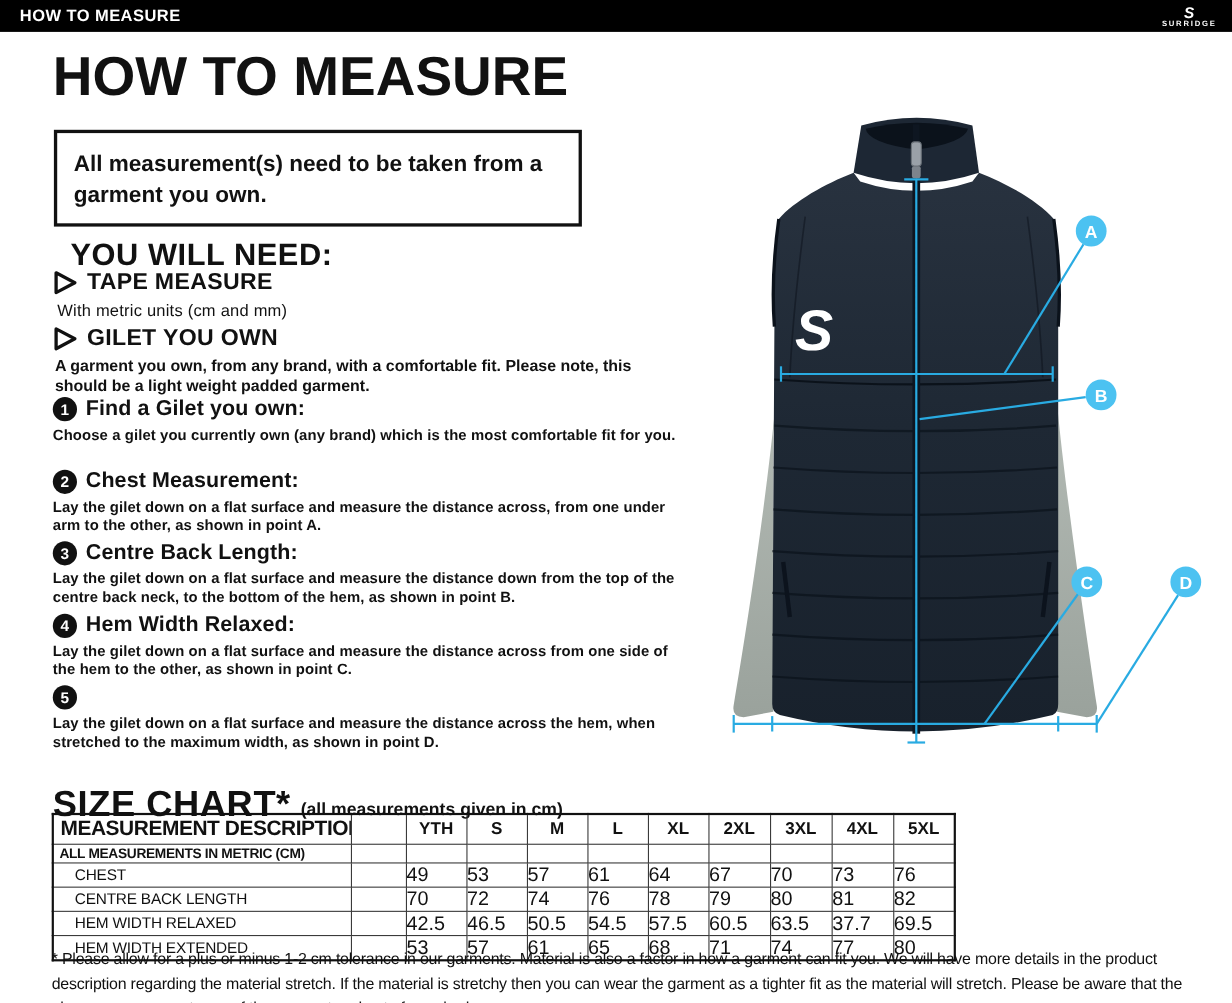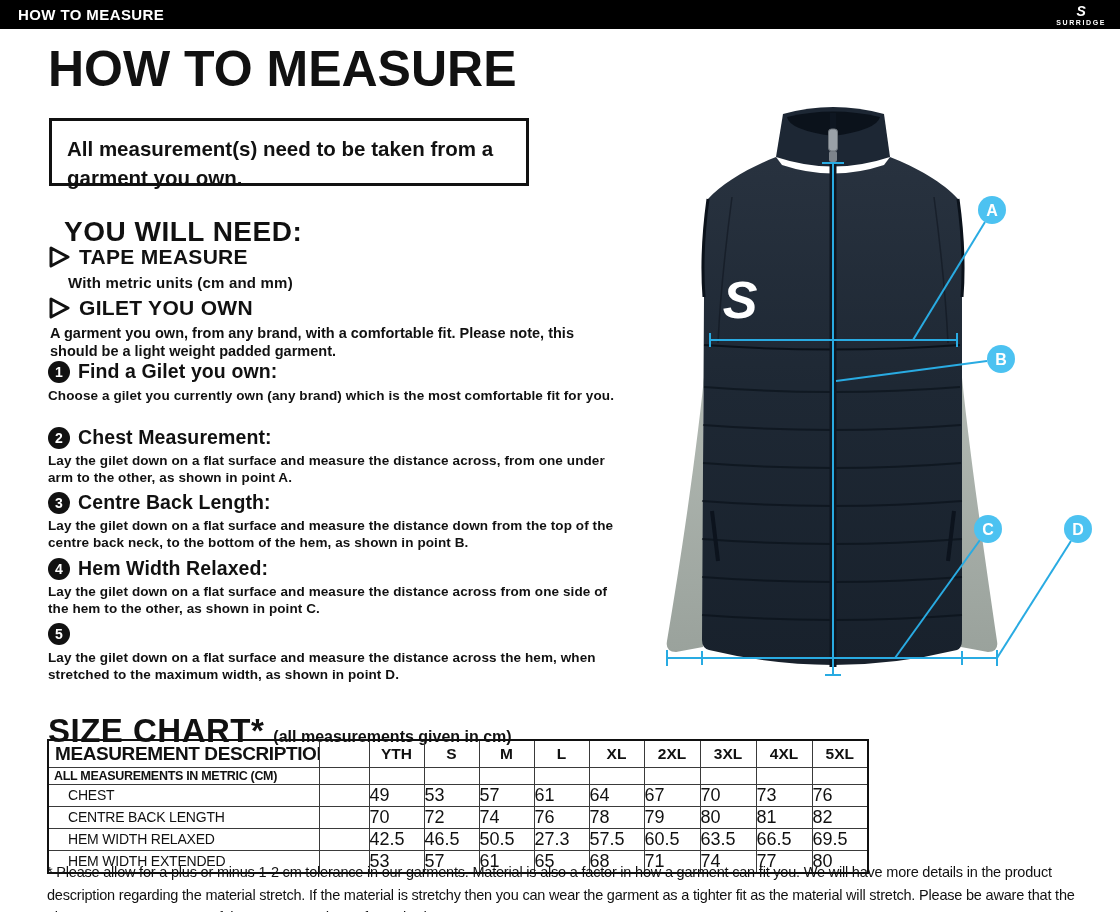--- a/index.html
+++ b/index.html
@@ -8,27 +8,27 @@
 
   
   .topbar { position:absolute; left:0; top:0; width:1120px; height:29px; background:#000; display:flex; align-items:center; justify-content:space-between; padding:0 10px 0 18px; }
   .topbar-title { color:#fff; font-size:15px; font-weight:800; letter-spacing:.4px; }
   .brand { display:flex; flex-direction:column; align-items:center; line-height:1; padding-right:4px; }
   .brand-s { color:#fff; font-size:14px; font-weight:800; font-style:italic; }
   .brand-name { color:#fff; font-size:7px; font-weight:700; letter-spacing:1.6px; margin-top:1px; }
 
   .page-title { left:48px; top:40px; font-size:50px; font-weight:800; letter-spacing:0; }
 
-  .notice-box { left:49px; top:118px; width:480px; height:68px; border:3px solid #111; padding:13px 15px; font-size:20.5px; font-weight:700; line-height:29px; }
+  .notice-box { left:49px; top:118px; width:480px; height:88px; border:3px solid #111; padding:13px 15px; font-size:20.5px; font-weight:700; line-height:29px; }
 
   .ywn-heading { left:64px; top:216px; font-size:28px; font-weight:800; letter-spacing:.5px; }
 
   .ywn-item { left:48px; display:flex; align-items:center; gap:9px; }
   .ywn-label { font-size:21px; font-weight:800; letter-spacing:.3px; }
-  .ywn-desc { left:68px; font-size:15px; font-weight:700; letter-spacing:.2px; }
+  .ywn-desc { left:52px; font-size:15px; font-weight:400; letter-spacing:.2px; }
   .ywn-desc2 { left:50px; width:525px; font-size:14.5px; font-weight:700; line-height:18px; }
 
   .step-head { display:flex; align-items:center; gap:8px; left:48px; }
   .step-num { width:22px; height:22px; border-radius:50%; background:#111; color:#fff; font-size:14px; font-weight:800; display:flex; align-items:center; justify-content:center; flex:0 0 22px; }
   .step-title { font-size:19.5px; font-weight:800; letter-spacing:.1px; }
   .step-body { left:48px; width:570px; font-size:13.5px; font-weight:700; line-height:16.5px; letter-spacing:.1px; }
 
   .sc-title-row { left:48px; top:712px; display:flex; align-items:flex-end; gap:9px; }
   .sc-title { font-size:33px; font-weight:800; letter-spacing:.5px; }
   .sc-sub { font-size:16px; font-weight:800; padding-bottom:4px; }
@@ -183,25 +183,25 @@
     <td class="val">80</td>
     <td class="val">81</td>
     <td class="val">82</td>
   </tr>
   <tr class="sc-row">
     <td class="lbl">HEM WIDTH RELAXED</td>
     <td></td>
     <td class="val">42.5</td>
     <td class="val">46.5</td>
     <td class="val">50.5</td>
-    <td class="val">27.3</td>
+    <td class="val">54.5</td>
     <td class="val">57.5</td>
     <td class="val">60.5</td>
     <td class="val">63.5</td>
-    <td class="val">66.5</td>
+    <td class="val">37.7</td>
     <td class="val">69.5</td>
   </tr>
   <tr class="sc-row">
     <td class="lbl">HEM WIDTH EXTENDED</td>
     <td></td>
     <td class="val">53</td>
     <td class="val">57</td>
     <td class="val">61</td>
     <td class="val">65</td>
     <td class="val">68</td>

